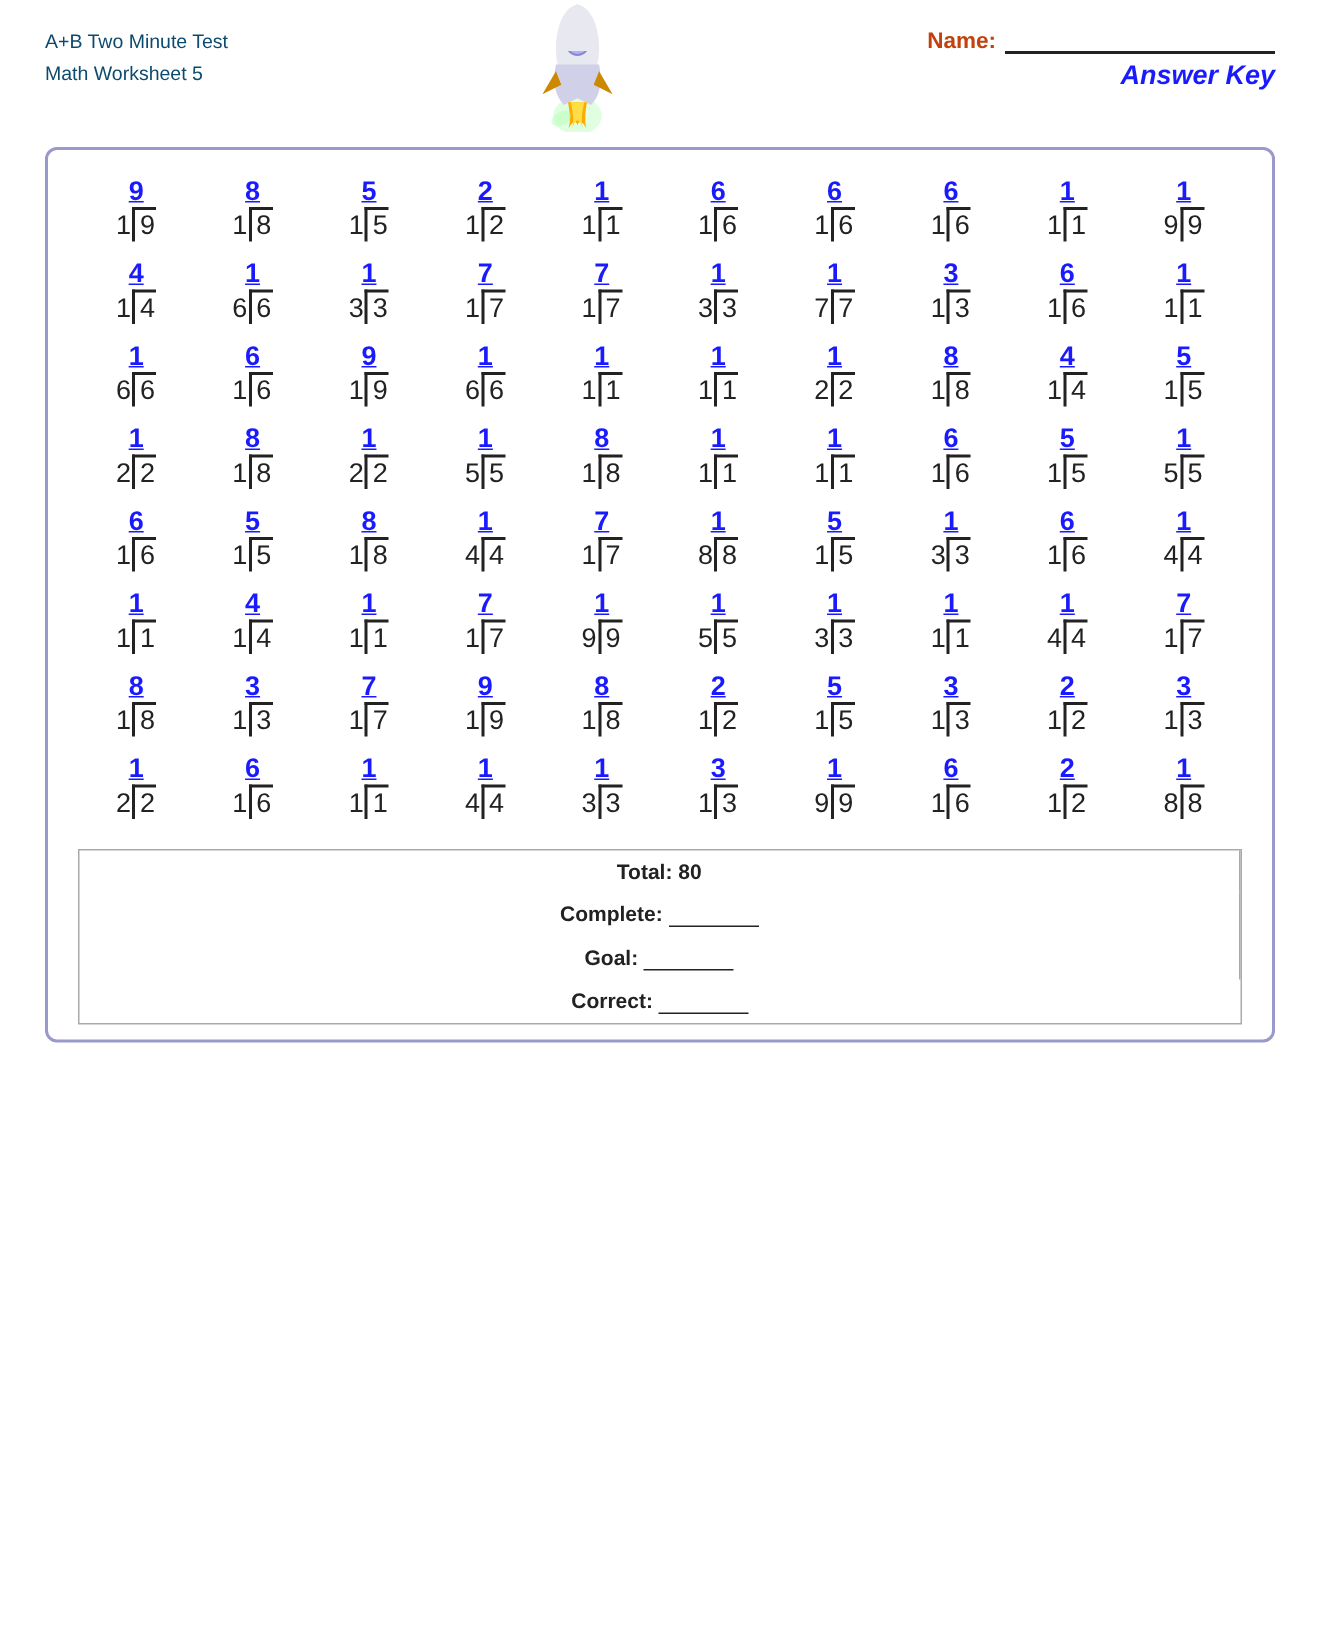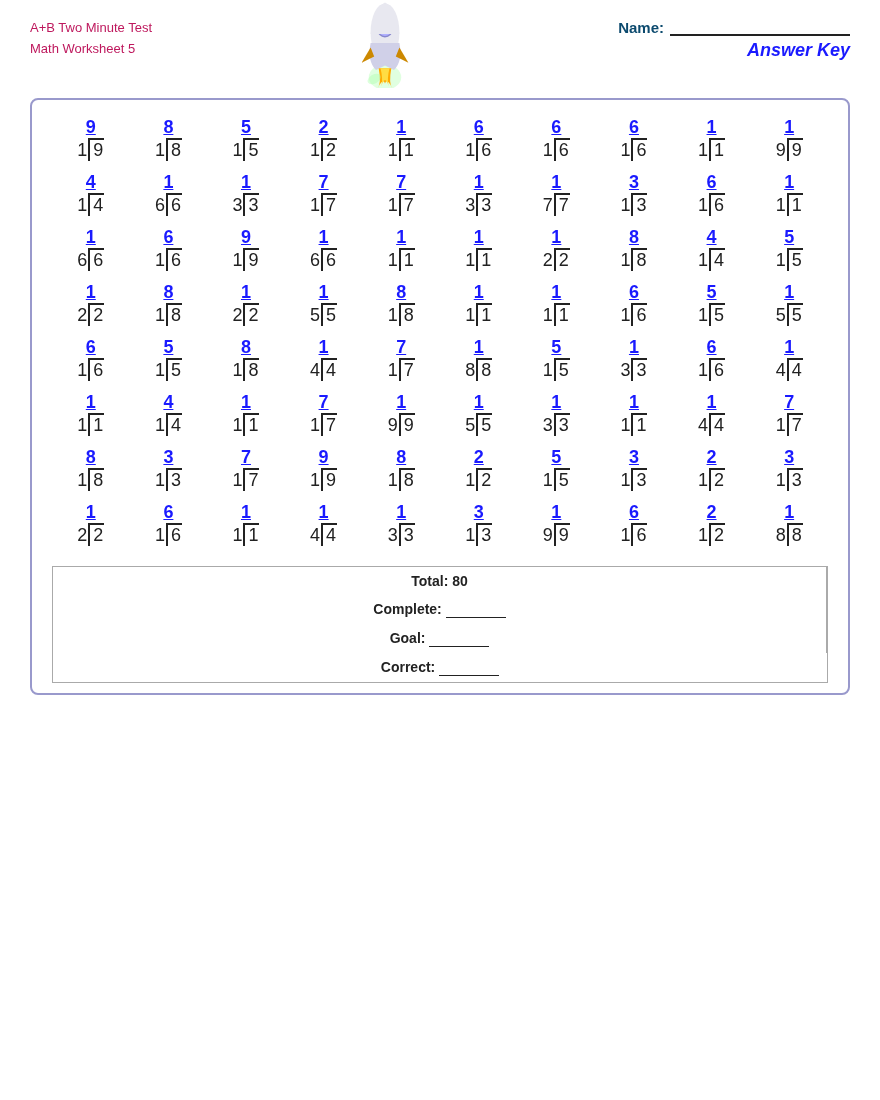--- a/index.html
+++ b/index.html
@@ -19,21 +19,21 @@
     }
     .header {
       display: flex;
       align-items: flex-start;
       justify-content: space-between;
       margin-bottom: 10px;
     }
     .header-left {
       font-size: 13px;
       line-height: 1.6;
-      color: #be185d;
+      color: #0c4a6e;
     }
     .header-center {
       flex: 1;
       display: flex;
       justify-content: center;
       align-items: flex-start;
     }
     .rocket-svg {
       width: 80px;
       height: 90px;
@@ -45,21 +45,21 @@
     }
     .name-line {
       display: flex;
       align-items: center;
       gap: 6px;
       margin-bottom: 4px;
     }
     .name-label {
       font-size: 15px;
       font-weight: bold;
-      color: #0c4a6e;
+      color: #c2410c;
     }
     .name-underline {
       border-bottom: 2px solid #222;
       width: 180px;
       display: inline-block;
     }
     .answer-key {
       font-size: 18px;
       font-weight: bold;
       color: #1a1aff;

